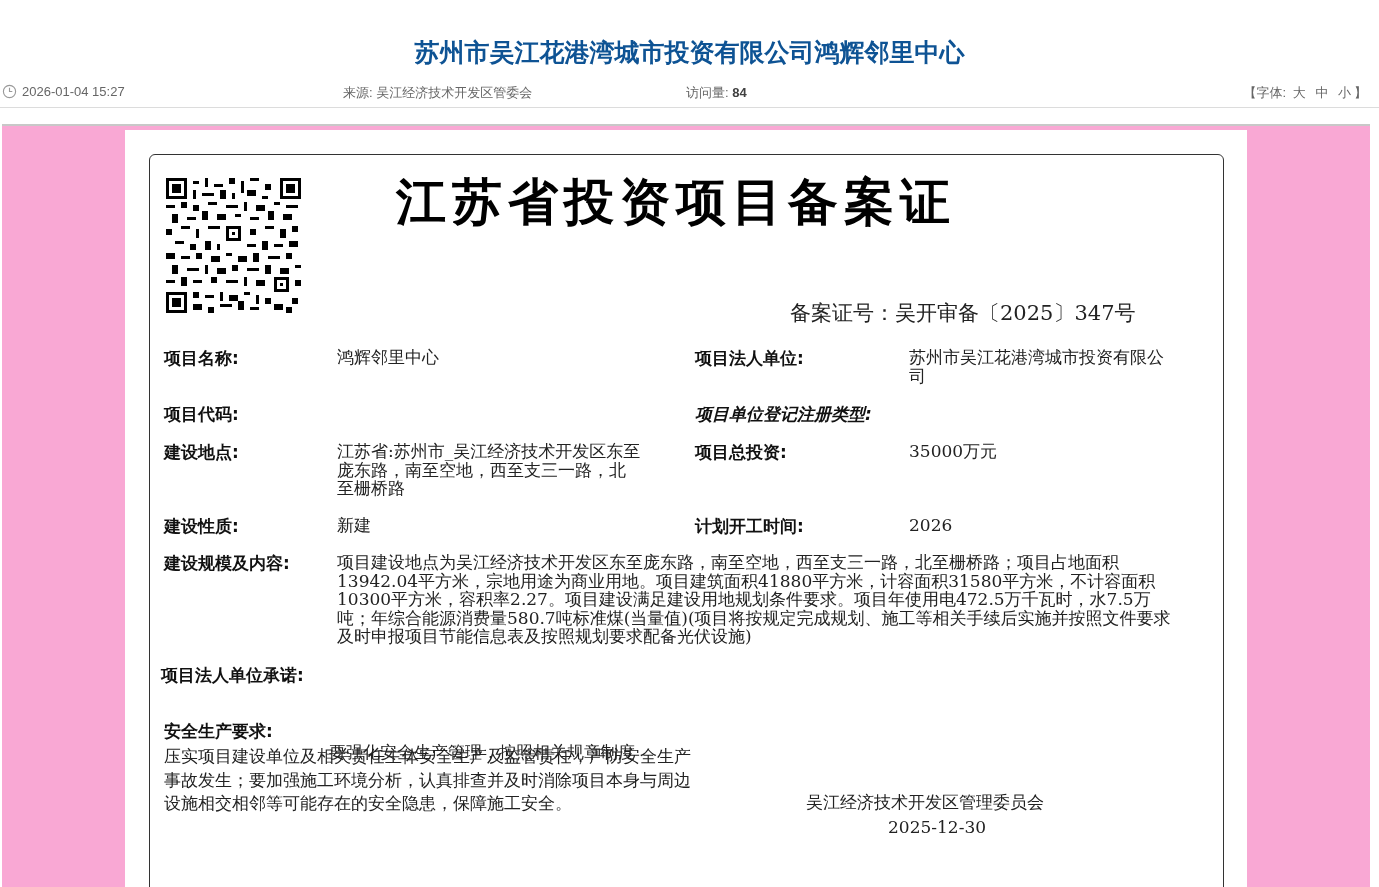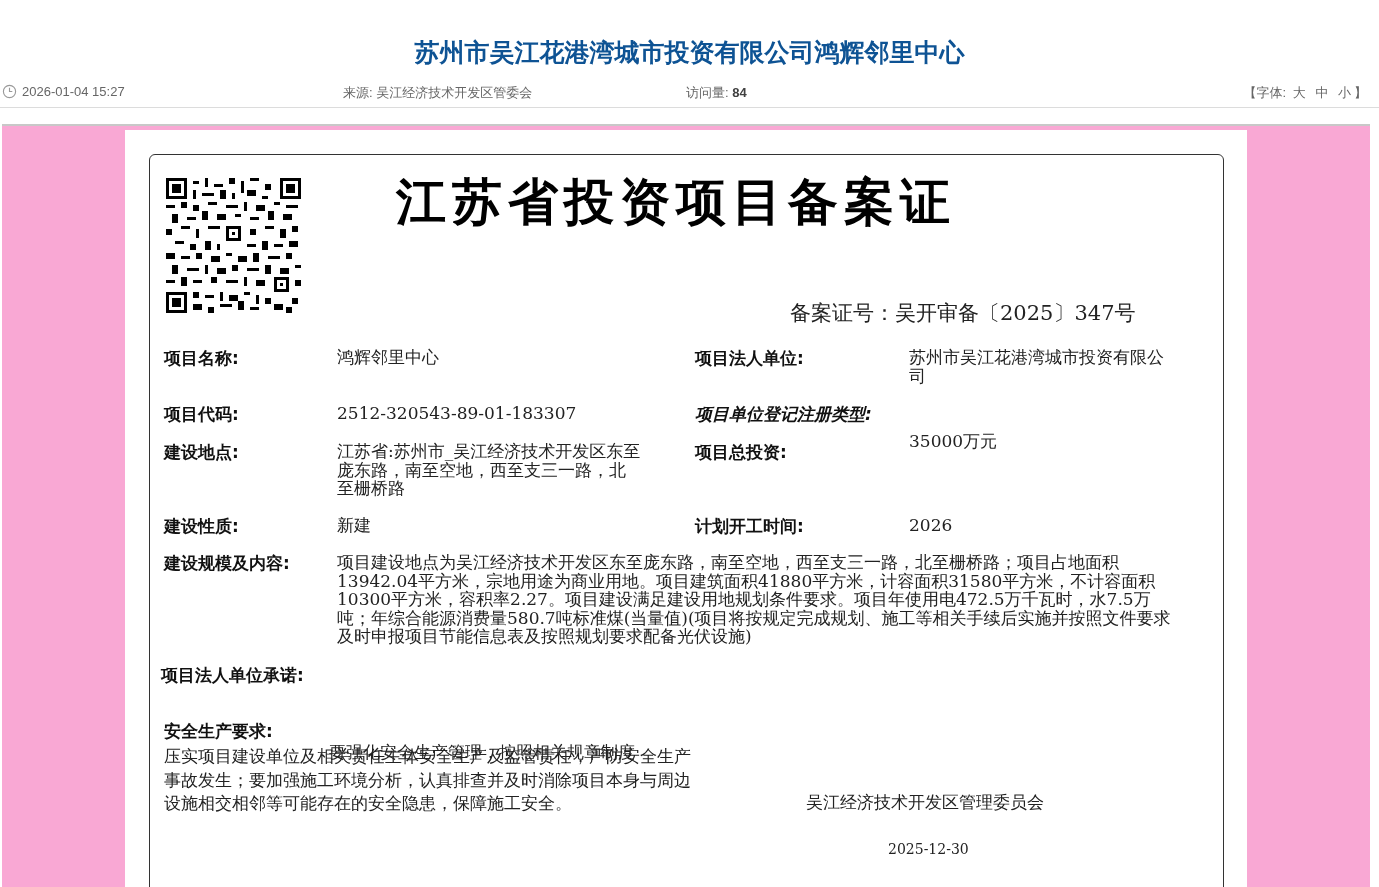--- a/index.html
+++ b/index.html
@@ -53,21 +53,21 @@
 
   .lbl {
     position: absolute; font-family: "DejaVu Sans", sans-serif; font-weight: bold;
     font-size: 17px; color: #111; white-space: nowrap;
   }
   .val {
     position: absolute; font-size: 17px; line-height: 18.5px; color: #222;
   }
 
   .sign-org { position: absolute; left: 656px; top: 636px; font-size: 17px; }
-  .sign-date { position: absolute; left: 738px; top: 662px; font-size: 14px; margin-top: 24px; }
+  .sign-date { position: absolute; left: 738px; top: 662px; font-size: 17px; }
 </style>
 </head>
 <body>
 
 <div class="article-title">苏州市吴江花港湾城市投资有限公司鸿辉邻里中心</div>
 
 <div class="meta-bar">
   <div class="m meta-date">
     <svg class="clock-icon" viewBox="0 0 16 16">
       <circle cx="8" cy="8" r="6.5" fill="none" stroke="#999" stroke-width="1.2"></circle>
@@ -206,29 +206,28 @@
       <div class="cert-title">江苏省投资项目备案证</div>
       <div class="cert-no">备案证号：吴开审备〔2025〕347号</div>
 
       <div class="lbl" style="left:14px; top:192px;">项目名称:</div>
       <div class="val" style="left:187px; top:193px; width:310px;">鸿辉邻里中心</div>
 
       <div class="lbl" style="left:545px; top:192px;">项目法人单位:</div>
       <div class="val" style="left:759px; top:193px; width:266px;">苏州市吴江花港湾城市投资有限公司</div>
 
       <div class="lbl" style="left:14px; top:248px;">项目代码:</div>
-      <div class="val" style="left:187px; top:249px; width:310px;">2512-320543-89-01-183307</div>
 
       <div class="lbl" style="left:545px; top:248px;font-style:italic;">项目单位登记注册类型:</div>
 
       <div class="lbl" style="left:14px; top:286px;">建设地点:</div>
       <div class="val" style="left:187px; top:287px; width:304px;">江苏省:苏州市_吴江经济技术开发区东至庞东路，南至空地，西至支三一路，北至栅桥路</div>
 
       <div class="lbl" style="left:545px; top:286px;">项目总投资:</div>
-      <div class="val" style="left:759px; top:277px; width:266px;">35000万元</div>
+      <div class="val" style="left:759px; top:287px; width:266px;">35000万元</div>
 
       <div class="lbl" style="left:14px; top:360px;">建设性质:</div>
       <div class="val" style="left:187px; top:361px; width:310px;">新建</div>
 
       <div class="lbl" style="left:545px; top:360px;">计划开工时间:</div>
       <div class="val" style="left:759px; top:361px; width:266px;">2026</div>
 
       <div class="lbl" style="left:14px; top:397px;">建设规模及内容:</div>
       <div class="val" style="left:187px; top:398px; width:842px;">项目建设地点为吴江经济技术开发区东至庞东路，南至空地，西至支三一路，北至栅桥路；项目占地面积13942.04平方米，宗地用途为商业用地。项目建筑面积41880平方米，计容面积31580平方米，不计容面积10300平方米，容积率2.27。项目建设满足建设用地规划条件要求。项目年使用电472.5万千瓦时，水7.5万吨；年综合能源消费量580.7吨标准煤(当量值)(项目将按规定完成规划、施工等相关手续后实施并按照文件要求及时申报项目节能信息表及按照规划要求配备光伏设施)</div>
 

